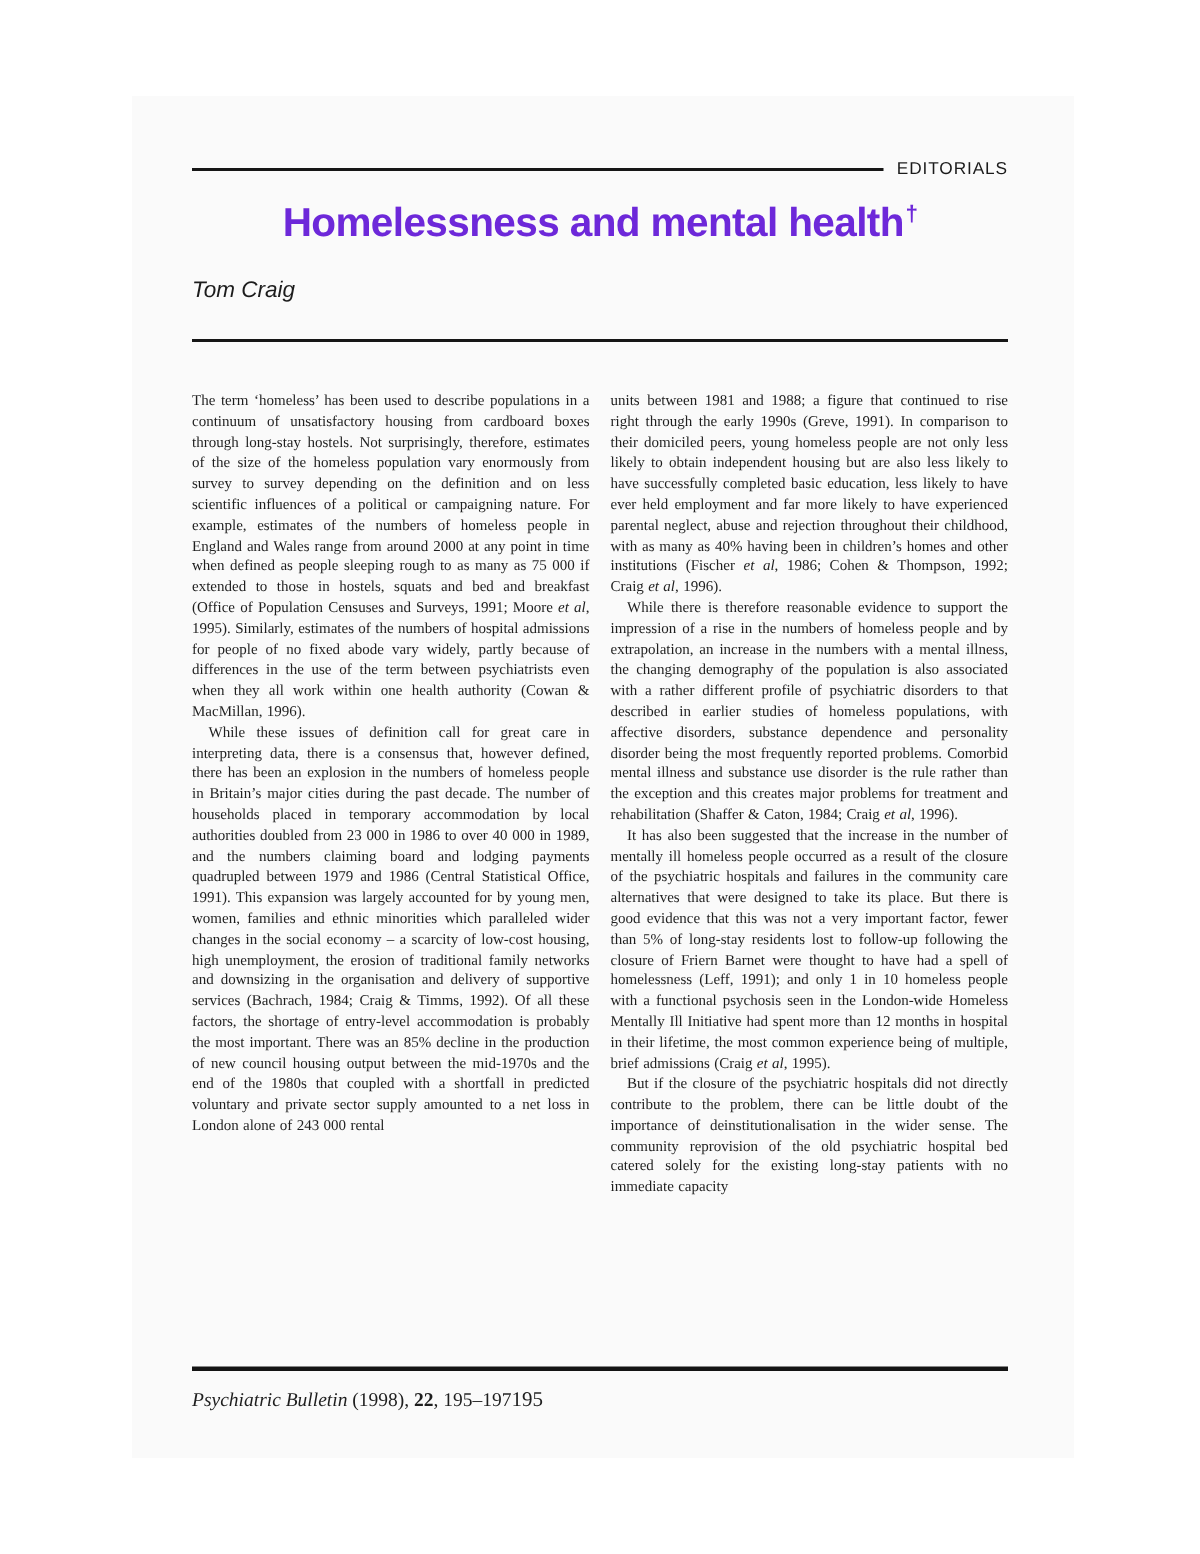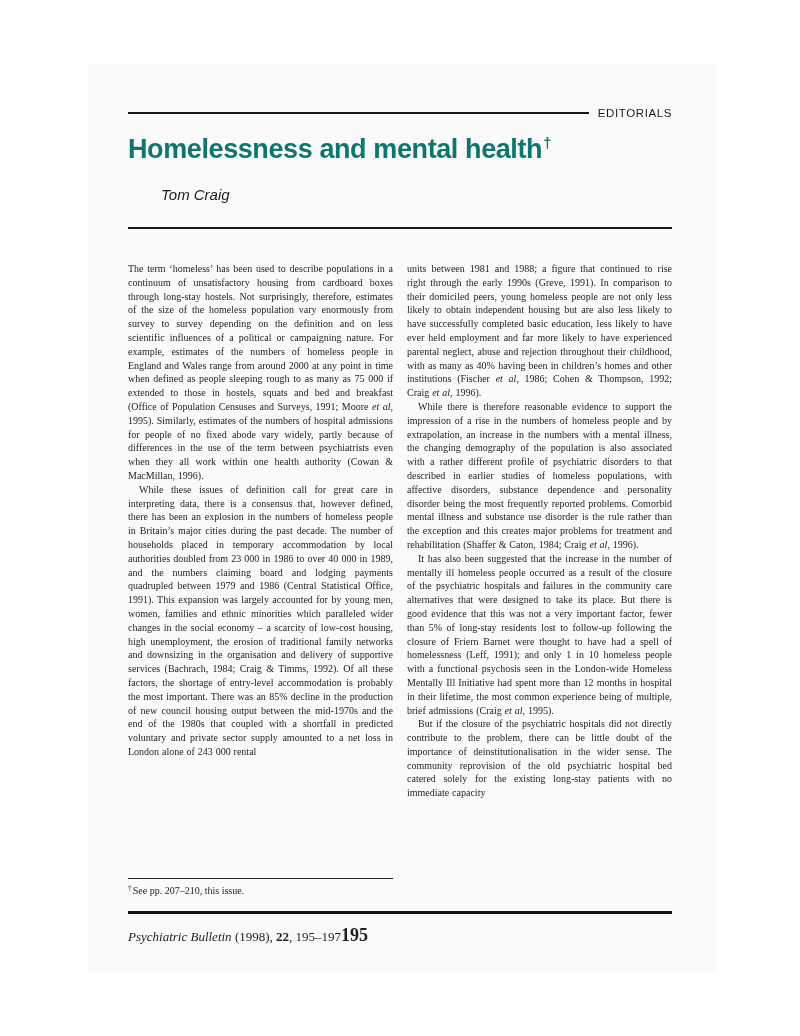--- a/index.html
+++ b/index.html
@@ -40,31 +40,31 @@
     color: #1a1a1a;
   }
   
   .title {
     margin: 9px 0 0 0;
     font-family: "Liberation Sans", sans-serif;
     font-weight: bold;
     font-size: 27px;
     line-height: 30px;
     letter-spacing: -0.4px;
-    color: #0f766e;
+    color: #6d28d9;
+    text-align: center;
   }
   .title sup { font-size: 15px; vertical-align: 10px; margin-left: 1px; }
   .author {
     margin-top: 23px;
     font-family: "Liberation Sans", sans-serif;
     font-style: italic;
     font-size: 15px;
     line-height: 16px;
     color: #1c1c1c;
-    margin-left: 33px;
   }
   .rule2 {
     margin-top: 24px;
     height: 2px;
     background: #161616;
   }
   
   .columns {
     margin-top: 33px;
     display: flex;
@@ -103,21 +103,21 @@
     position: absolute;
     left: 40px; right: 44px; top: 861px;
     display: flex;
     justify-content: flex-start;
     align-items: baseline;
     font-size: 13px;
   }
   .citation { font-style: normal; }
   .citation i { font-style: italic; }
   .citation b { font-style: normal; }
-  .pageno { font-weight: bold; font-size: 18px; }
+  .pageno { font-weight: normal; font-size: 14px; }
 </style>
 </head>
 <body>
 
 <div class="paper">
 
   <div class="header-row">
     <span class="header-rule"></span>
     <span class="header-label">EDITORIALS</span>
   </div>
@@ -134,24 +134,20 @@
         <p class="para indent">While these issues of definition call for great care in interpreting data, there is a consensus that, however defined, there has been an explosion in the numbers of homeless people in Britain’s major cities during the past decade. The number of households placed in temporary accommodation by local authorities doubled from 23 000 in 1986 to over 40 000 in 1989, and the numbers claiming board and lodging payments quadrupled between 1979 and 1986 (Central Statistical Office, 1991). This expansion was largely accounted for by young men, women, families and ethnic minorities which paralleled wider changes in the social economy – a scarcity of low-cost housing, high unemployment, the erosion of traditional family networks and downsizing in the organisation and delivery of supportive services (Bachrach, 1984; Craig &amp; Timms, 1992). Of all these factors, the shortage of entry-level accommodation is probably the most important. There was an 85% decline in the production of new council housing output between the mid-1970s and the end of the 1980s that coupled with a shortfall in predicted voluntary and private sector supply amounted to a net loss in London alone of 243 000 rental</p>
       </div>
     <div class="col">
         <p class="para">units between 1981 and 1988; a figure that continued to rise right through the early 1990s (Greve, 1991). In comparison to their domiciled peers, young homeless people are not only less likely to obtain independent housing but are also less likely to have successfully completed basic education, less likely to have ever held employment and far more likely to have experienced parental neglect, abuse and rejection throughout their childhood, with as many as 40% having been in children’s homes and other institutions (Fischer <i>et al</i>, 1986; Cohen &amp; Thompson, 1992; Craig <i>et al</i>, 1996).</p>
         <p class="para indent">While there is therefore reasonable evidence to support the impression of a rise in the numbers of homeless people and by extrapolation, an increase in the numbers with a mental illness, the changing demography of the population is also associated with a rather different profile of psychiatric disorders to that described in earlier studies of homeless populations, with affective disorders, substance dependence and personality disorder being the most frequently reported problems. Comorbid mental illness and substance use disorder is the rule rather than the exception and this creates major problems for treatment and rehabilitation (Shaffer &amp; Caton, 1984; Craig <i>et al</i>, 1996).</p>
         <p class="para indent">It has also been suggested that the increase in the number of mentally ill homeless people occurred as a result of the closure of the psychiatric hospitals and failures in the community care alternatives that were designed to take its place. But there is good evidence that this was not a very important factor, fewer than 5% of long-stay residents lost to follow-up following the closure of Friern Barnet were thought to have had a spell of homelessness (Leff, 1991); and only 1 in 10 homeless people with a functional psychosis seen in the London-wide Homeless Mentally Ill Initiative had spent more than 12 months in hospital in their lifetime, the most common experience being of multiple, brief admissions (Craig <i>et al</i>, 1995).</p>
         <p class="para indent">But if the closure of the psychiatric hospitals did not directly contribute to the problem, there can be little doubt of the importance of deinstitutionalisation in the wider sense. The community reprovision of the old psychiatric hospital bed catered solely for the existing long-stay patients with no immediate capacity</p>
       </div>
   </div>
 
-  <div class="footnote">
-    <div class="footnote-rule"></div>
-    <div class="footnote-text"><sup>†</sup><span>See pp. 207–210, this issue.</span></div>
-  </div>
 
   <div class="bottom-rule"></div>
 
   <div class="footer">
     <div class="citation"><i>Psychiatric Bulletin</i> (1998), <b>22</b>, 195–197</div>
     <div class="pageno">195</div>
   </div>
 
 </div>
 

